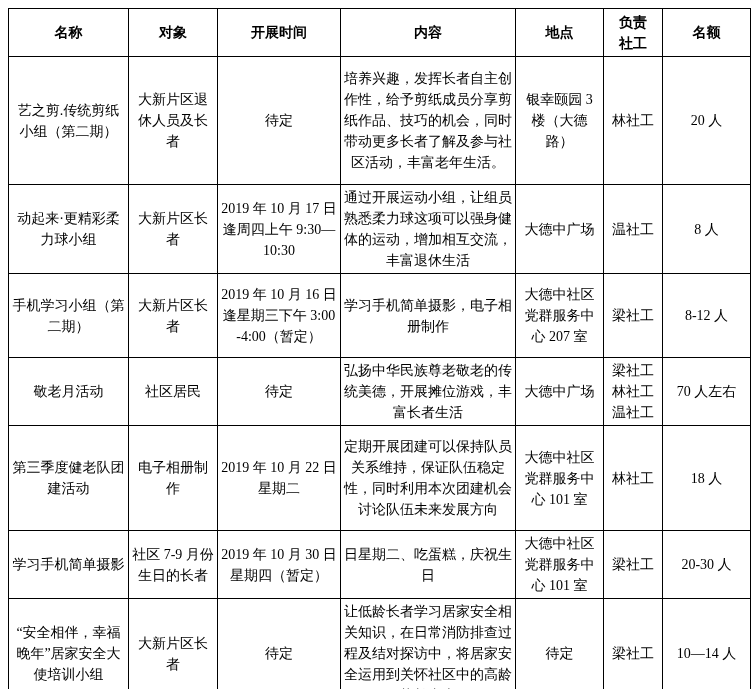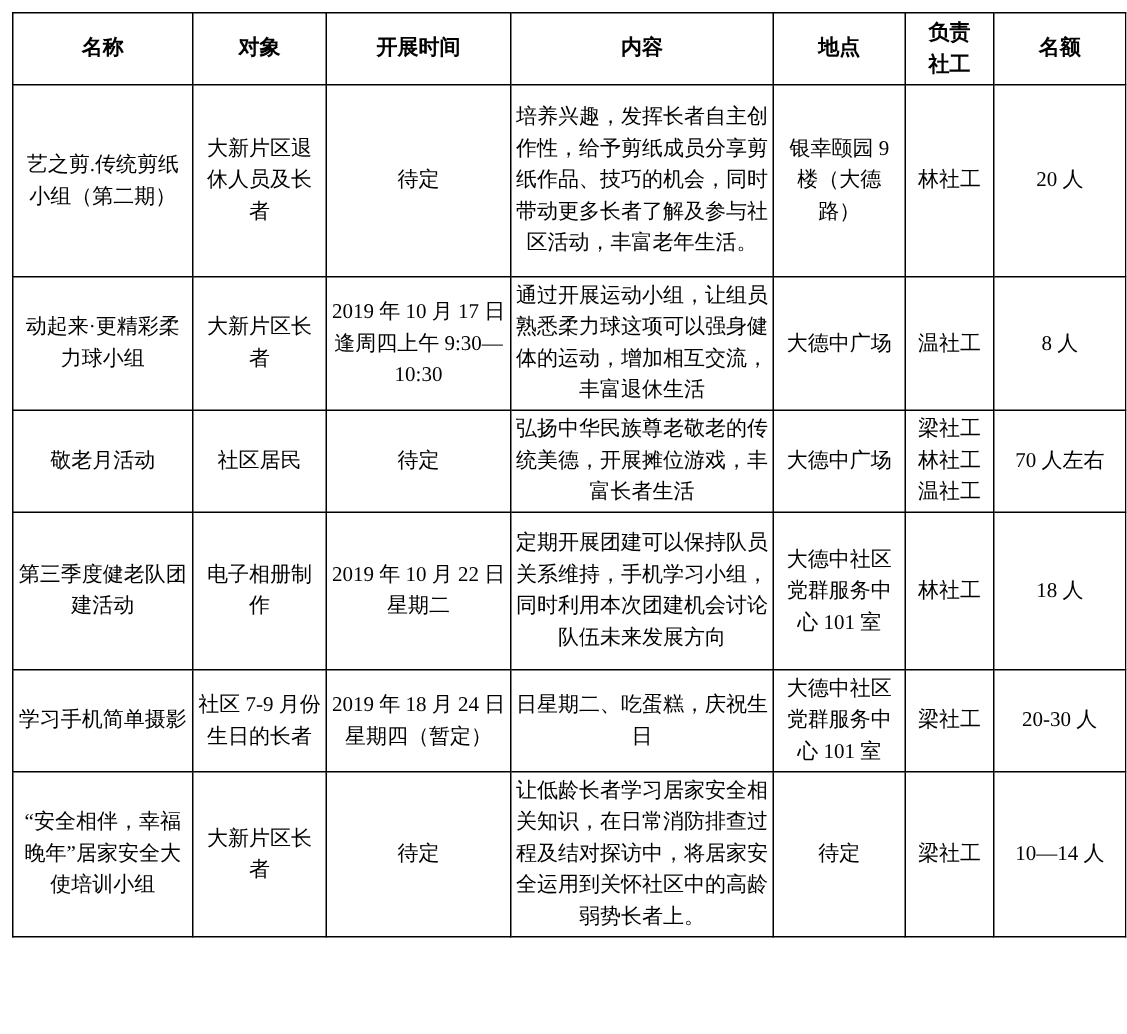--- a/index.html
+++ b/index.html
@@ -60,57 +60,66 @@
 社工</th>
       <th>名额</th>
     </tr>
   </thead>
   <tbody>
     <tr style="height:128px">
       <td>艺之剪.传统剪纸小组（第二期）</td>
       <td>大新片区退休人员及长者</td>
       <td>待定</td>
       <td>培养兴趣，发挥长者自主创作性，给予剪纸成员分享剪纸作品、技巧的机会，同时带动更多长者了解及参与社区活动，丰富老年生活。</td>
-      <td>银幸颐园 9 楼（大德路）</td>
+      <td>银幸颐园 3 楼（大德路）</td>
       <td>林社工</td>
       <td>20 人</td>
     </tr>
     <tr style="height:82px">
       <td>动起来·更精彩柔力球小组</td>
       <td>大新片区长者</td>
       <td>2019 年 10 月 17 日逢周四上午 9:30—10:30</td>
       <td>通过开展运动小组，让组员熟悉柔力球这项可以强身健体的运动，增加相互交流，丰富退休生活</td>
       <td>大德中广场</td>
       <td>温社工</td>
       <td>8 人</td>
+    </tr>
+    <tr style="height:84px">
+      <td>手机学习小组（第二期）</td>
+      <td>大新片区长者</td>
+      <td>2019 年 10 月 16 日逢星期三下午 3:00-4:00（暂定）</td>
+      <td>学习手机简单摄影，电子相册制作</td>
+      <td>大德中社区党群服务中心 207 室</td>
+      <td>梁社工</td>
+      <td>8-12 人</td>
     </tr>
     <tr style="height:66px">
       <td>敬老月活动</td>
       <td>社区居民</td>
       <td>待定</td>
       <td>弘扬中华民族尊老敬老的传统美德，开展摊位游戏，丰富长者生活</td>
       <td>大德中广场</td>
       <td>梁社工
 林社工
 温社工</td>
       <td>70 人左右</td>
     </tr>
     <tr style="height:105px">
       <td>第三季度健老队团建活动</td>
       <td>电子相册制作</td>
       <td>2019 年 10 月 22 日星期二</td>
-      <td>定期开展团建可以保持队员关系维持，手机学习小组，同时利用本次团建机会讨论队伍未来发展方向</td>
+      <td>定期开展团建可以保持队员关系维持，保证队伍稳定性，同时利用本次团建机会讨论队伍未来发展方向</td>
       <td>大德中社区党群服务中心 101 室</td>
       <td>林社工</td>
       <td>18 人</td>
     </tr>
     <tr style="height:55px">
       <td>学习手机简单摄影</td>
       <td>社区 7-9 月份生日的长者</td>
-      <td>2019 年 18 月 24 日星期四（暂定）</td>
+      <td>2019 年 10 月 30 日星期四（暂定）</td>
       <td>日星期二、吃蛋糕，庆祝生日</td>
       <td>大德中社区党群服务中心 101 室</td>
       <td>梁社工</td>
       <td>20-30 人</td>
     </tr>
     <tr style="height:108px">
       <td>“安全相伴，幸福晚年”居家安全大使培训小组</td>
       <td>大新片区长者</td>
       <td>待定</td>
       <td>让低龄长者学习居家安全相关知识，在日常消防排查过程及结对探访中，将居家安全运用到关怀社区中的高龄弱势长者上。</td>

